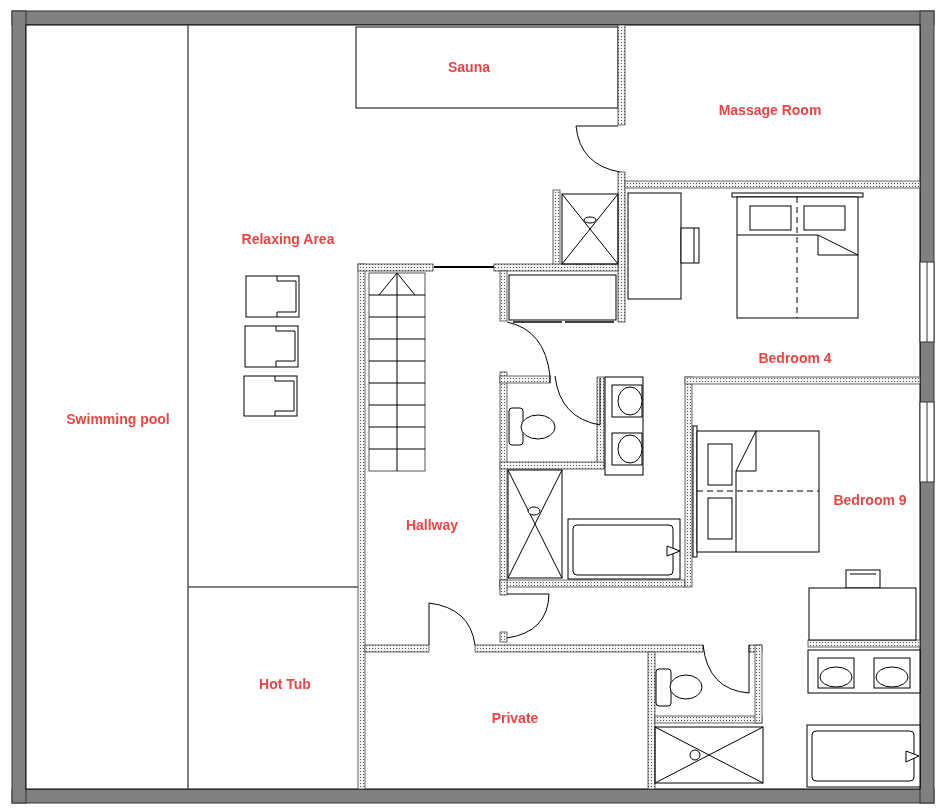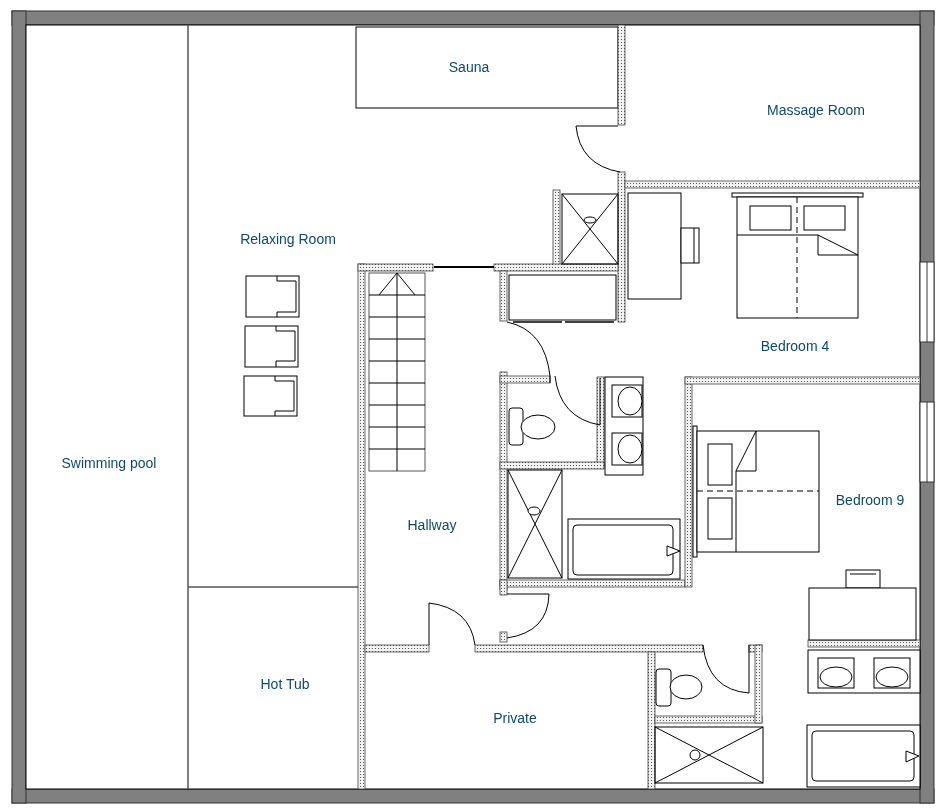--- a/index.html
+++ b/index.html
@@ -1,18 +1,18 @@
 <!DOCTYPE html>
 <html><head>
 <meta charset="utf-8">
 <style>
   html,body{margin:0;padding:0;background:#fff;}
   body{width:946px;height:811px;position:relative;overflow:hidden;font-family:"Liberation Sans",sans-serif;}
   svg{position:absolute;left:0;top:0;}
-  .label{position:absolute;font-size:14px;color:#0c4a6e;white-space:nowrap;transform:translate(-50%,-50%);font-family:"Liberation Sans",sans-serif;}
+  .label{position:absolute;font-size:14px;color:#ef4444;white-space:nowrap;transform:translate(-50%,-50%);font-family:"Liberation Sans",sans-serif;font-weight:bold;}
 </style>
 </head>
 <body>
 
 <svg width="946" height="811" viewBox="0 0 946 811">
   <defs>
     <pattern id="dots" width="3" height="3" patternUnits="userSpaceOnUse">
       <rect width="3" height="3" fill="#f2f2f2"></rect>
       <rect width="1" height="1" fill="#555"></rect>
     </pattern>
@@ -194,22 +194,22 @@
   </g>
 
   <g fill="#fff" stroke="#000">
     <rect x="807" y="725" width="113" height="62"></rect>
     <rect x="812" y="731" width="102" height="50" rx="4"></rect>
     <polygon points="906,751 919,756 906,762"></polygon>
   </g>
 </svg>
 
 <div>
-  <div class="label" style="left:109px;top:419px;margin-top:44px;">Swimming pool</div>
-  <div class="label" style="left:288px;top:239px;">Relaxing Room</div>
+  <div class="label" style="left:118px;top:419px;">Swimming pool</div>
+  <div class="label" style="left:288px;top:239px;">Relaxing Area</div>
   <div class="label" style="left:469px;top:67px;">Sauna</div>
-  <div class="label" style="left:770px;top:110px;margin-left:46px;">Massage Room</div>
-  <div class="label" style="left:795px;top:346px;">Bedroom 4</div>
+  <div class="label" style="left:770px;top:110px;">Massage Room</div>
+  <div class="label" style="left:795px;top:358px;">Bedroom 4</div>
   <div class="label" style="left:870px;top:500px;">Bedroom 9</div>
   <div class="label" style="left:432px;top:525px;">Hallway</div>
   <div class="label" style="left:285px;top:684px;">Hot Tub</div>
   <div class="label" style="left:515px;top:718px;">Private</div>
 </div>
 
 </body></html>

